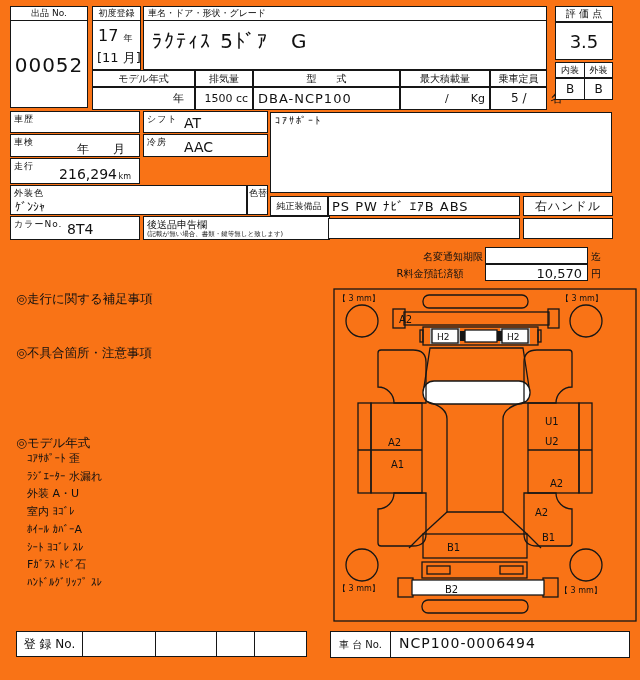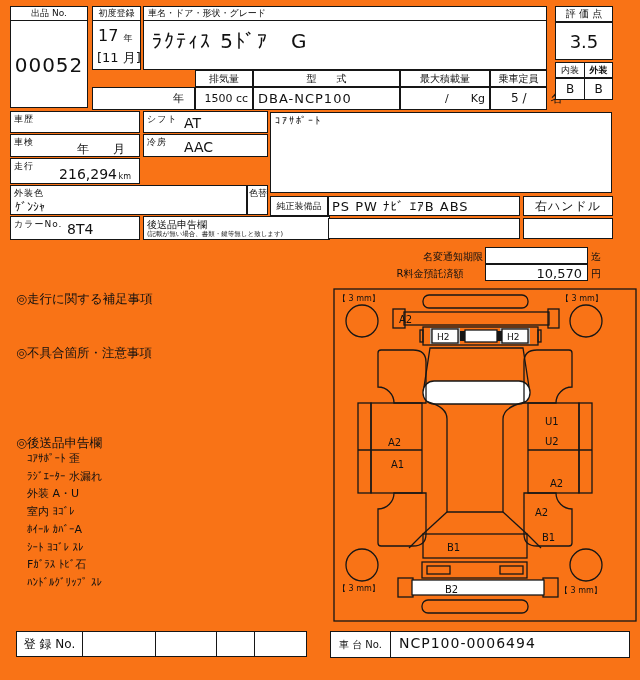--- a/index.html
+++ b/index.html
@@ -31,35 +31,36 @@
       <span style="font-size:9px;">年</span>
     </div>
     <div class="t" style="left:4px;top:42px;font-size:13px;">[11 月]</div>
   </div>
 
   <div class="box" style="left:143px;top:6px;width:404px;height:64px;">
     <div class="hdrcell" style="text-align:left;padding-left:4px;">車名・ドア・形状・グレード</div>
     <div class="t" style="left:8px;top:22px;font-size:20px;letter-spacing:2px;">ﾗｸﾃｨｽ 5ﾄﾞｱ　G</div>
   </div>
 
+  <div class="cell" style="left:92px;top:70px;width:103px;height:17px;font-size:10px;">モデル年式</div>
   <div class="cell" style="left:195px;top:70px;width:58px;height:17px;font-size:10px;">排気量</div>
   <div class="cell" style="left:253px;top:70px;width:147px;height:17px;font-size:10px;">型　　式</div>
   <div class="cell" style="left:400px;top:70px;width:90px;height:17px;font-size:10px;">最大積載量</div>
   <div class="cell" style="left:490px;top:70px;width:57px;height:17px;font-size:10px;">乗車定員</div>
 
   <div class="cell" style="left:92px;top:87px;width:103px;height:23px;justify-content:flex-end;padding-right:10px;font-size:11px;">年</div>
   <div class="cell" style="left:195px;top:87px;width:58px;height:23px;justify-content:flex-end;padding-right:4px;font-size:11px;">1500 cc</div>
   <div class="cell" style="left:253px;top:87px;width:147px;height:23px;justify-content:flex-start;padding-left:4px;font-size:13px;letter-spacing:1px;">DBA-NCP100</div>
   <div class="cell" style="left:400px;top:87px;width:90px;height:23px;justify-content:flex-end;padding-right:4px;font-size:11px;">/　　Kg</div>
   <div class="cell" style="left:490px;top:87px;width:57px;height:23px;justify-content:flex-start;padding-left:20px;font-size:12px;">5 /　　名</div>
 
   <div class="cell" style="left:555px;top:6px;width:58px;height:16px;font-size:10px;">評 価 点</div>
   <div class="cell" style="left:555px;top:22px;width:58px;height:38px;font-size:18px;">3.5</div>
   <div class="cell" style="left:555px;top:62px;width:30px;height:16px;font-size:9px;">内装</div>
-  <div class="cell" style="left:584px;top:62px;width:29px;height:16px;font-size:9px;font-weight:bold;">外装</div>
+  <div class="cell" style="left:584px;top:62px;width:29px;height:16px;font-size:9px;">外装</div>
   <div class="cell" style="left:555px;top:78px;width:30px;height:22px;font-size:12px;">B</div>
   <div class="cell" style="left:584px;top:78px;width:29px;height:22px;font-size:12px;">B</div>
 
   <div class="box" style="left:10px;top:111px;width:130px;height:22px;">
     <span class="corner-lbl">車歴</span>
     <span class="t" style="left:60px;top:4px;font-size:12px;"></span>
   </div>
   <div class="box" style="left:143px;top:111px;width:125px;height:22px;">
     <span class="corner-lbl">シフト</span>
     <span class="t" style="left:40px;top:3px;font-size:14px;">AT</span>
@@ -113,21 +114,21 @@
   <div class="t" style="left:591px;top:250px;font-size:10px;">迄</div>
 
   <div class="t" style="left:377px;top:267px;width:106px;text-align:center;font-size:10px;">R料金預託済額</div>
   <div class="box" style="left:485px;top:264px;width:103px;height:17px;">
     <span class="t" style="right:5px;top:1px;font-size:13px;">10,570</span>
   </div>
   <div class="t" style="left:591px;top:267px;font-size:10px;">円</div>
 
   <div class="t" style="left:16px;top:291px;font-size:12.5px;">◎走行に関する補足事項</div>
   <div class="t" style="left:16px;top:345px;font-size:12.5px;">◎不具合箇所・注意事項</div>
-  <div class="t" style="left:16px;top:435px;font-size:12.5px;">◎後送品申告欄</div>
+  <div class="t" style="left:16px;top:435px;font-size:12.5px;">◎モデル年式</div>
   <div class="t" style="left:27px;top:450px;font-size:11px;line-height:17.7px;">
     <div>ｺｱｻﾎﾟｰﾄ 歪</div>
     <div>ﾗｼﾞｴｰﾀｰ 水漏れ</div>
     <div>外装 A・U</div>
     <div>室内 ﾖｺﾞﾚ</div>
     <div>ﾎｲｰﾙ ｶﾊﾞｰA</div>
     <div>ｼｰﾄ ﾖｺﾞﾚ ｽﾚ</div>
     <div>Fｶﾞﾗｽ ﾄﾋﾞ石</div>
     <div>ﾊﾝﾄﾞﾙｸﾞﾘｯﾌﾟ ｽﾚ</div>
   </div>

